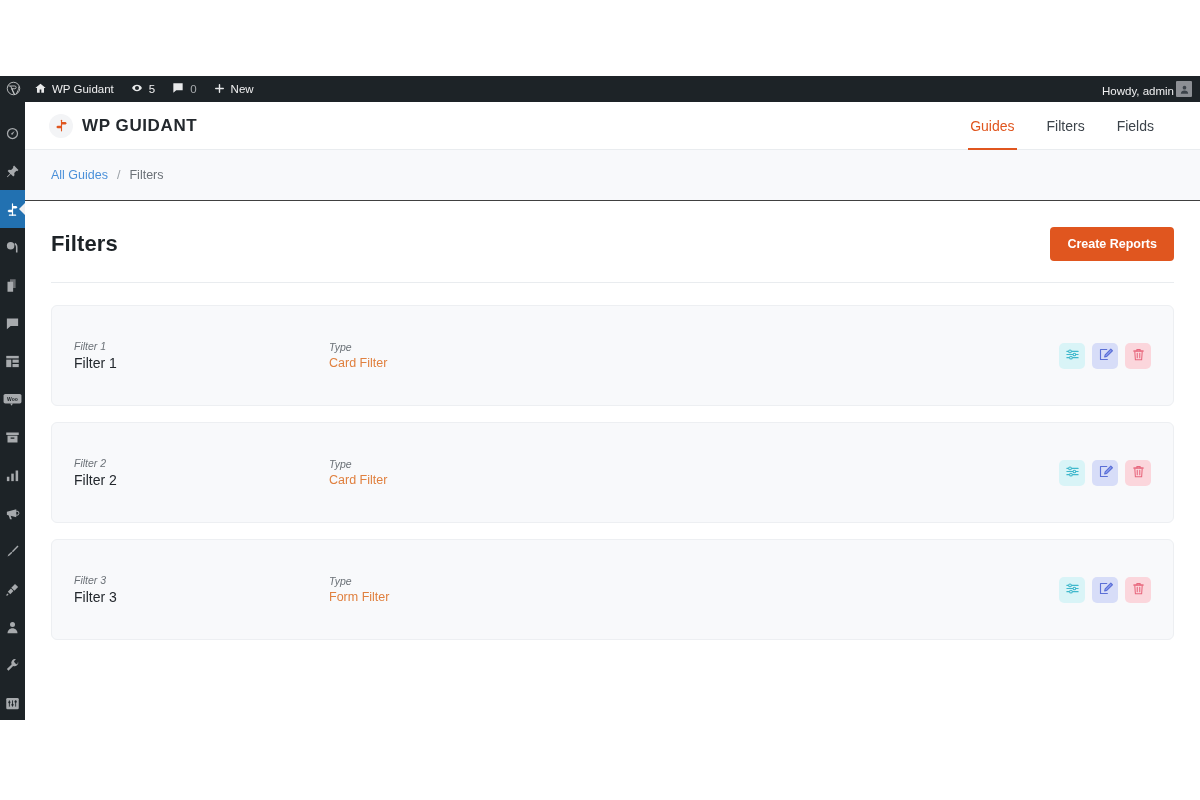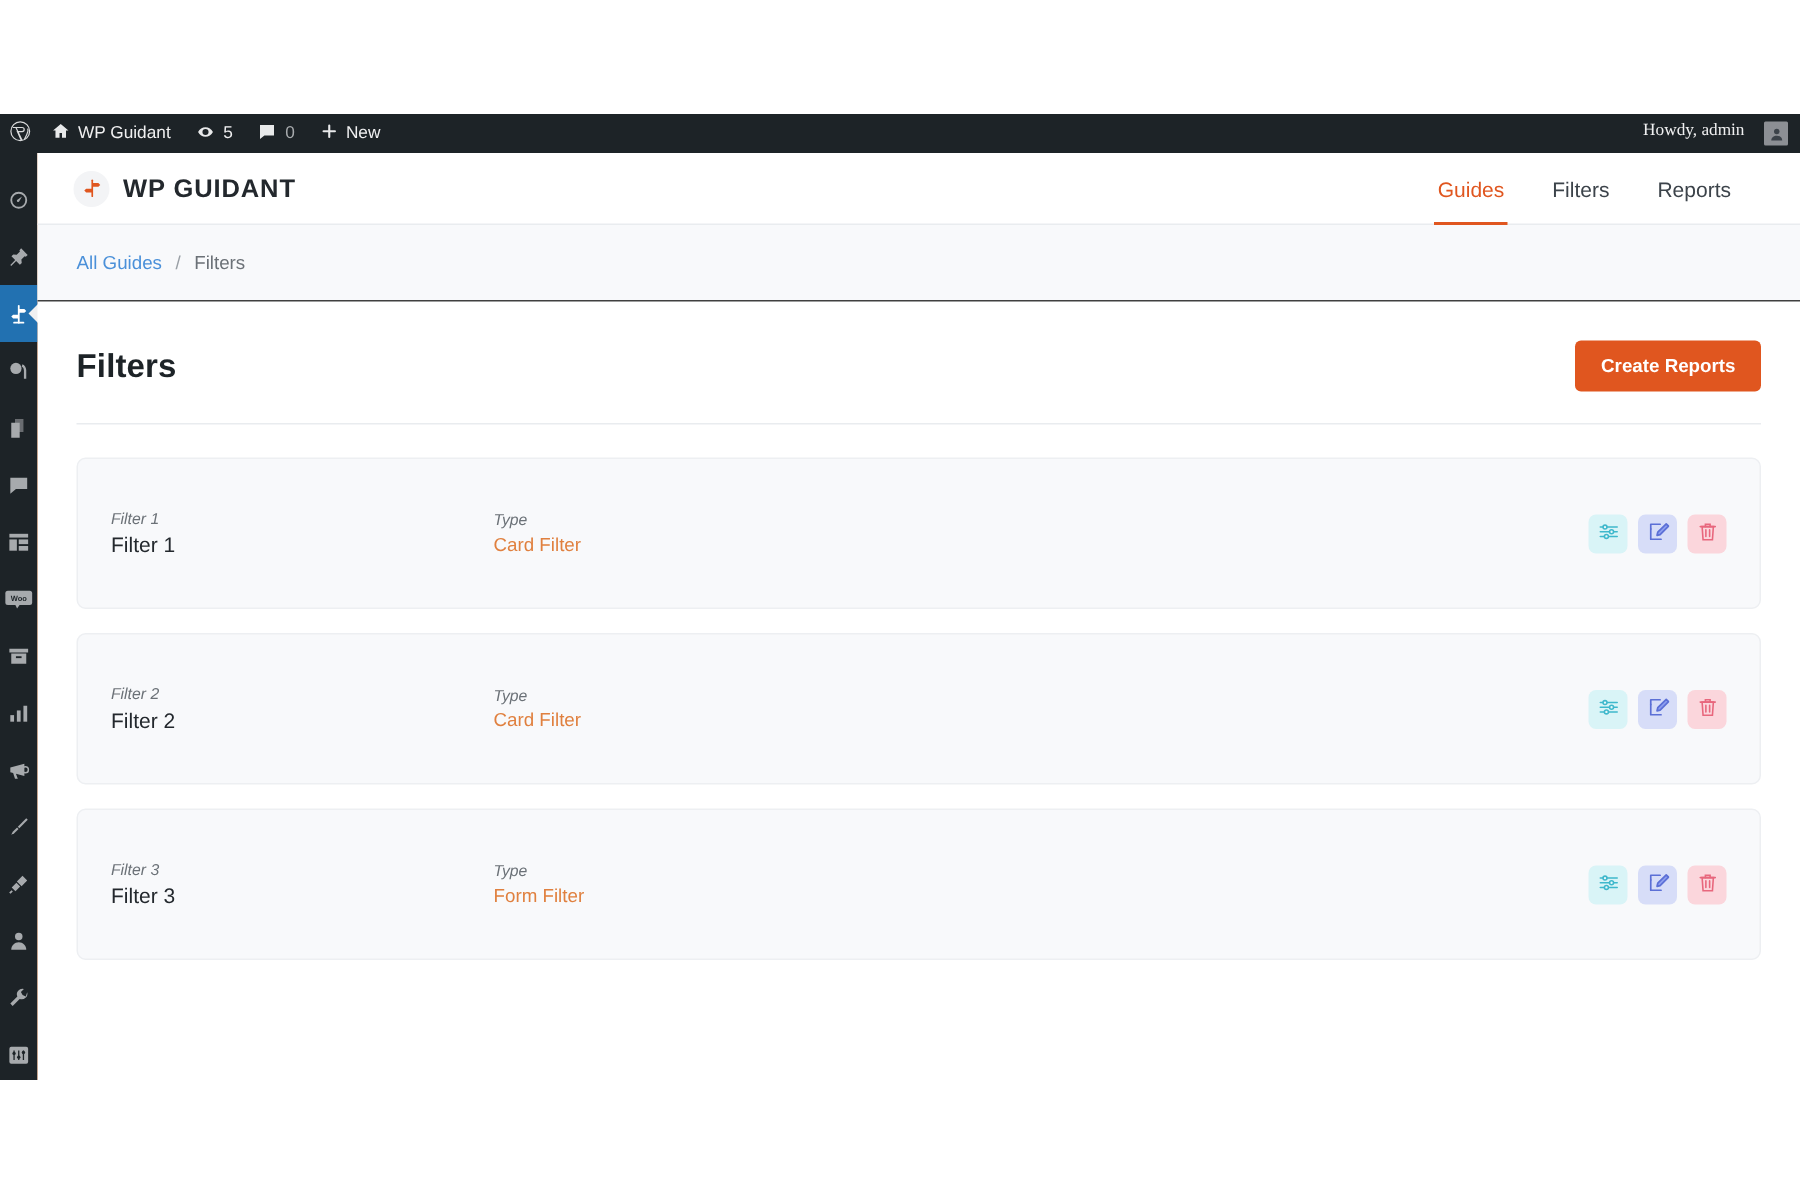--- a/index.html
+++ b/index.html
@@ -2,39 +2,39 @@
 <html><head>
 <meta charset="utf-8">
 <style>
   * { box-sizing: border-box; margin: 0; padding: 0; }
   html, body {
     width: 1200px; height: 800px;
     background: #ffffff;
     font-family: "Liberation Sans", sans-serif;
     overflow: hidden;
   }
-  .screen { position: relative; width: 984px; height: 800px; background:#f97316; }
+  .screen { position: relative; width: 984px; height: 800px; background:#fca5a5; }
 
   
   .letter-top { position:absolute; left:0; top:0; width:1200px; height:76px; background:#fff; }
   .letter-bottom { position:absolute; left:0; top:720px; width:1200px; height:80px; background:#fff; }
 
   
   .adminbar {
     position:absolute; left:0; top:76px; width:1200px; height:26px;
     background:#1d2327; color:#f0f0f1;
     display:flex; align-items:center; font-size:11.5px;
   }
   .ab-left { display:flex; align-items:center; height:26px; }
   .ab-item {
     display:flex; align-items:center; gap:5px; height:26px;
     padding:0 8px; color:#f0f0f1; white-space:nowrap;
   }
   .ab-logo { width:26px; display:flex; align-items:center; justify-content:center; }
-  .ab-right { margin-left:auto; display:flex; align-items:flex-start; padding-right:8px; gap:13px;font-family:Liberation Serif, serif; }
+  .ab-right { margin-left:auto; display:flex; align-items:flex-end; padding-right:8px; gap:2px; }
   .ab-avatar {
     width:16px; height:16px; background:#8c8f94; border-radius:1px;
     display:flex; align-items:center; justify-content:center;
   }
   .ab-count { color:#a7aaad; }
 
   
   .wpsidebar {
     position:absolute; left:0; top:102px; width:25px; height:618px;
     background:#1d2327;
@@ -377,21 +377,21 @@
             <path d="M12 3.5v17"></path>
             <path d="M12 6.5h6.5l2 2-2 2H12z" fill="#e0561f" stroke="none"></path>
             <path d="M12 12.5H5.5l-2 2 2 2H12z" fill="#e0561f" stroke="none"></path>
           </svg>
         </span>
         <span class="brand-text">WP GUIDANT</span>
       </div>
       <nav class="topnav">
         <a href="#" class="active">Guides</a>
         <a href="#">Filters</a>
-        <a href="#">Reports</a>
+        <a href="#">Fields</a>
       </nav>
     </div>
 
     <div class="crumbbar">
       <a href="#" class="crumb-link">All Guides</a>
       <span class="crumb-sep">/</span>
       <span class="crumb-current">Filters</span>
     </div>
 
     <div class="titlerow">

